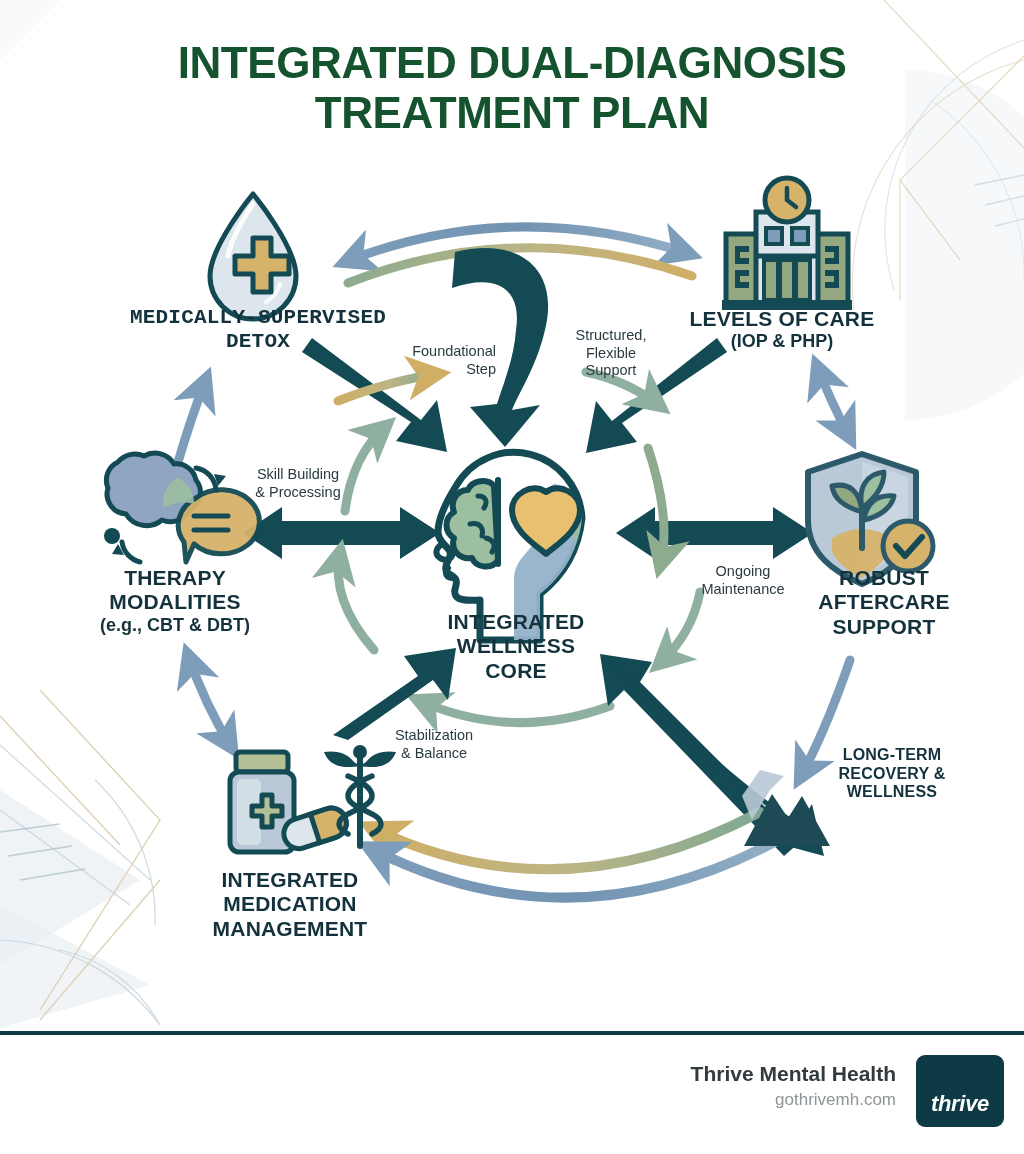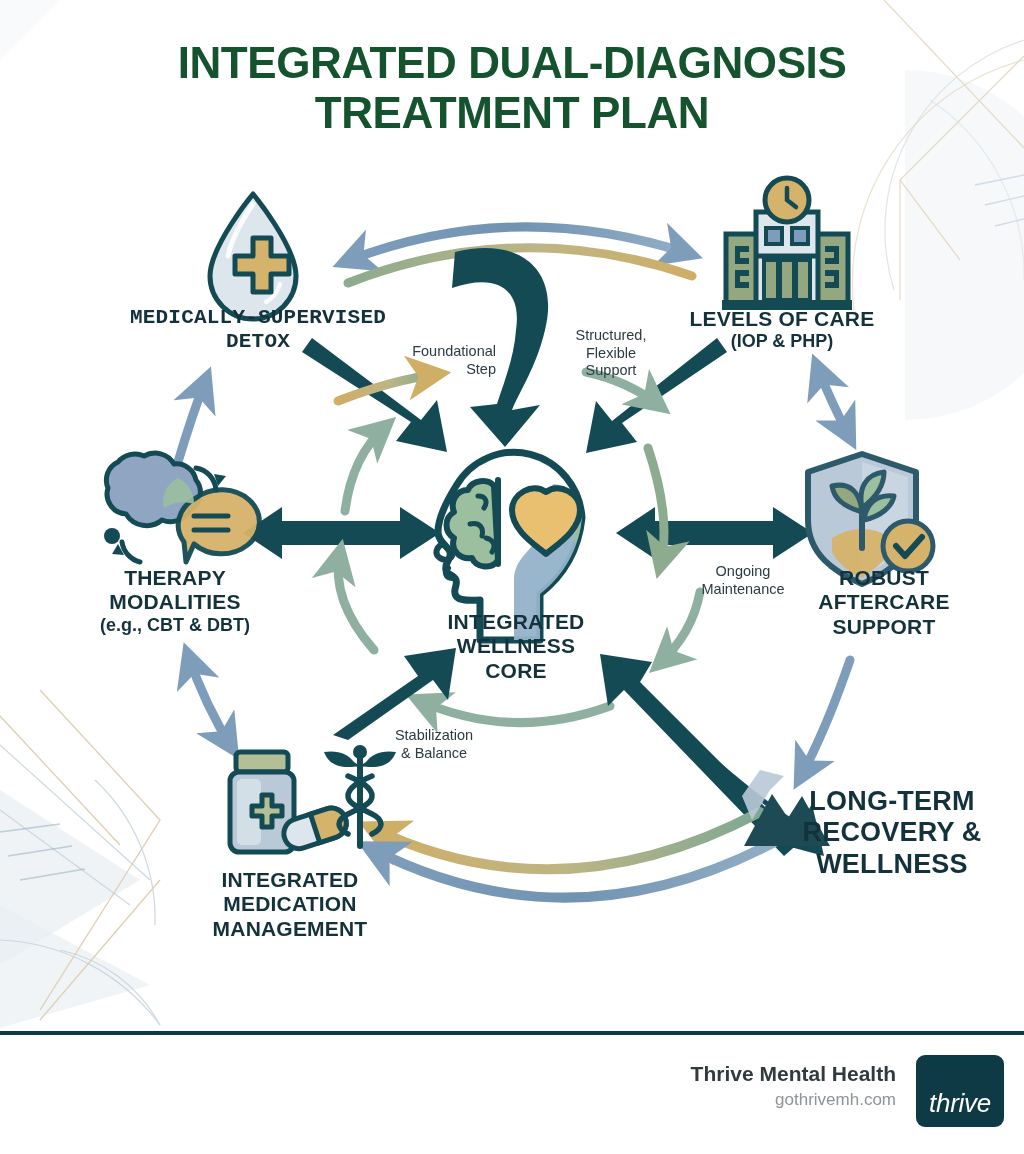--- a/index.html
+++ b/index.html
@@ -60,21 +60,21 @@
   .brand-url{
     position:absolute;right:128px;top:1090px;
     color:#8d9396;font-size:17px;text-align:right;
   }
   .brand-logo{
     position:absolute;right:20px;top:1055px;
     width:88px;height:72px;border-radius:9px;background:#0d3a45;
     display:flex;align-items:center;justify-content:center;
   }
   .brand-logo span{
-    color:#ffffff;font-size:26px;font-weight:normal;font-style:italic;
+    color:#ffffff;font-size:22px;font-weight:bold;font-style:italic;
     letter-spacing:-.3px;
     margin-top:25px;
   }
 </style>
 </head>
 <body>
 
 <div id="stage">
 
   <svg id="bg" viewBox="0 0 1024 1154">
@@ -333,21 +333,21 @@
     <div>AFTERCARE</div>
     <div>SUPPORT</div>
   </div>
 
   <div class="node-label" style="left:160px;top:868px;width:260px;font-size:21px;">
     <div>INTEGRATED</div>
     <div>MEDICATION</div>
     <div>MANAGEMENT</div>
   </div>
 
-  <div class="node-label" style="left:780px;top:786px;width:224px;font-size:27px;">
+  <div class="node-label" style="left:780px;top:746px;width:224px;font-size:16px;">
     <div>LONG-TERM</div>
     <div>RECOVERY &amp;</div>
     <div>WELLNESS</div>
   </div>
 
   <div class="node-label" style="left:406px;top:610px;width:220px;font-size:21px;">
     <div>INTEGRATED</div>
     <div>WELLNESS</div>
     <div>CORE</div>
   </div>
@@ -356,20 +356,24 @@
     <div>Foundational</div>
     <div>Step</div>
   </div>
 
   <div class="conn-label" style="left:556px;top:327px;width:110px;">
     <div>Structured,</div>
     <div>Flexible</div>
     <div>Support</div>
   </div>
 
+  <div class="conn-label" style="left:228px;top:466px;width:140px;">
+    <div>Skill Building</div>
+    <div>&amp; Processing</div>
+  </div>
 
   <div class="conn-label" style="left:690px;top:563px;width:106px;">
     <div>Ongoing</div>
     <div>Maintenance</div>
   </div>
 
   <div class="conn-label" style="left:372px;top:727px;width:124px;">
     <div>Stabilization</div>
     <div>&amp; Balance</div>
   </div>

